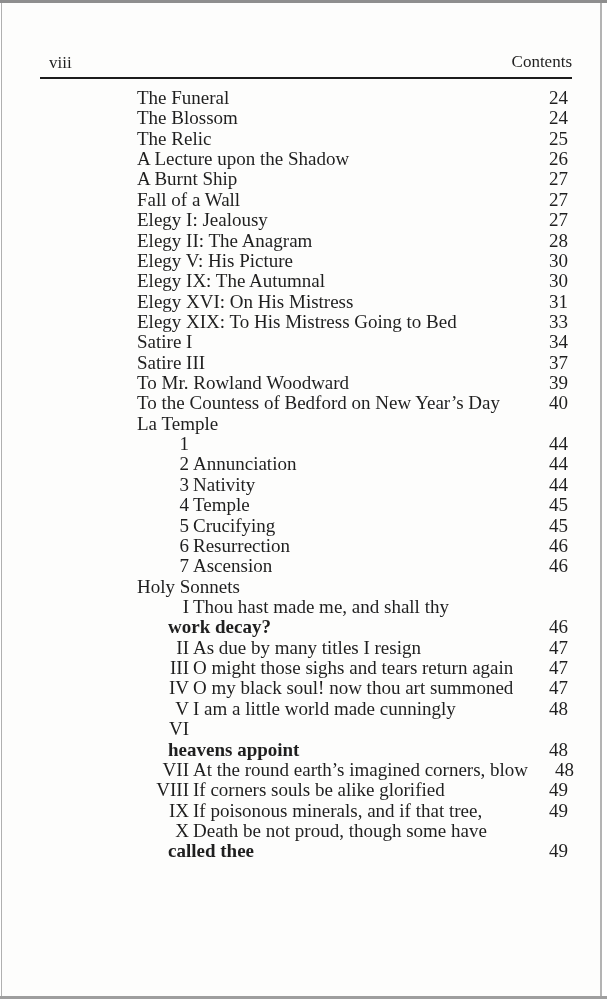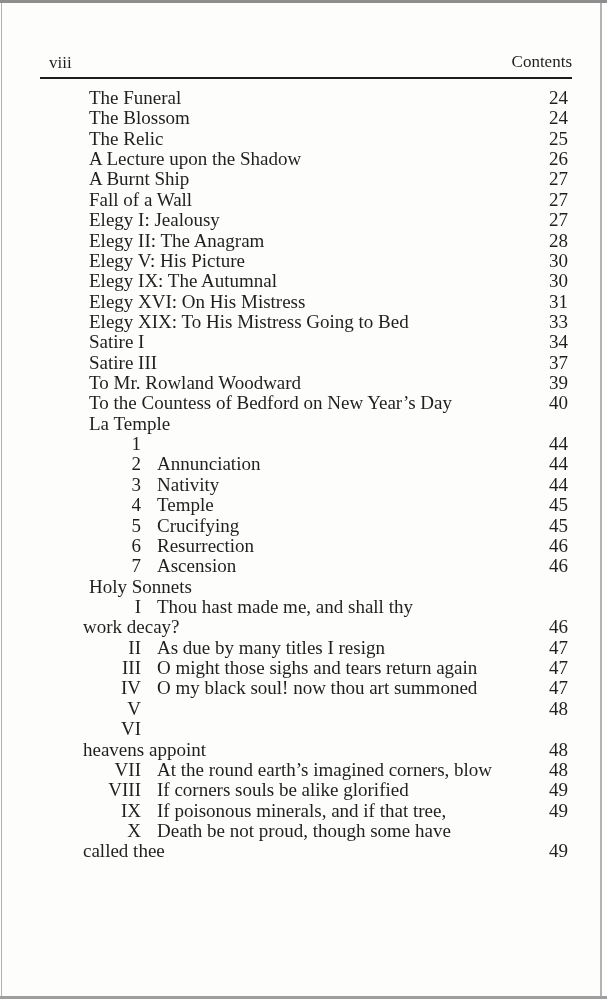--- a/index.html
+++ b/index.html
@@ -55,33 +55,34 @@
   }
   .row {
     display: flex;
     align-items: center;
     height: 20.36px;
     font-size: 19px;
     line-height: 20.36px;
     padding-right: 39px;
     box-sizing: border-box;
     white-space: nowrap;
+    padding-left: 48px;
   }
   .row .lead {
     flex: none;
     margin-left: 89px;
     width: 52px;
     text-align: right;
   }
   .row .label { flex: none; }
   .row .fill { flex: 1 1 auto; }
   .row .pnum { flex: none; width: 46px; text-align: right; }
   .row.i0 .label { margin-left: 89px; }
-  .row.i1 .label { margin-left: 16px; }
-  .row.i3 .label { margin-left: 83px; }
+  .row.i1 .label { margin-left: 4px; }
+  .row.i3 .label { margin-left: 120px; font-weight: bold; }
 </style>
 </head>
 <body>
 
 <div class="paper"></div>
 <div class="top-bar"></div>
 <div class="left-edge"></div>
 <div class="right-edge"></div>
 <div class="bottom-edge"></div>
 
@@ -265,20 +266,21 @@
     <span class="pnum">47</span>
   </div>
     <div class="row i1">
     <span class="lead">IV</span>
     <span class="label">O my black soul! now thou art summoned</span>
     <span class="fill"></span>
     <span class="pnum">47</span>
   </div>
     <div class="row i1">
     <span class="lead">V</span>
+    <span class="label">I am a little world made cunningly</span>
     <span class="fill"></span>
     <span class="pnum">48</span>
   </div>
     <div class="row i1">
     <span class="lead">VI</span>
     <span class="fill"></span>
     <span class="pnum"></span>
   </div>
     <div class="row i3">
 

